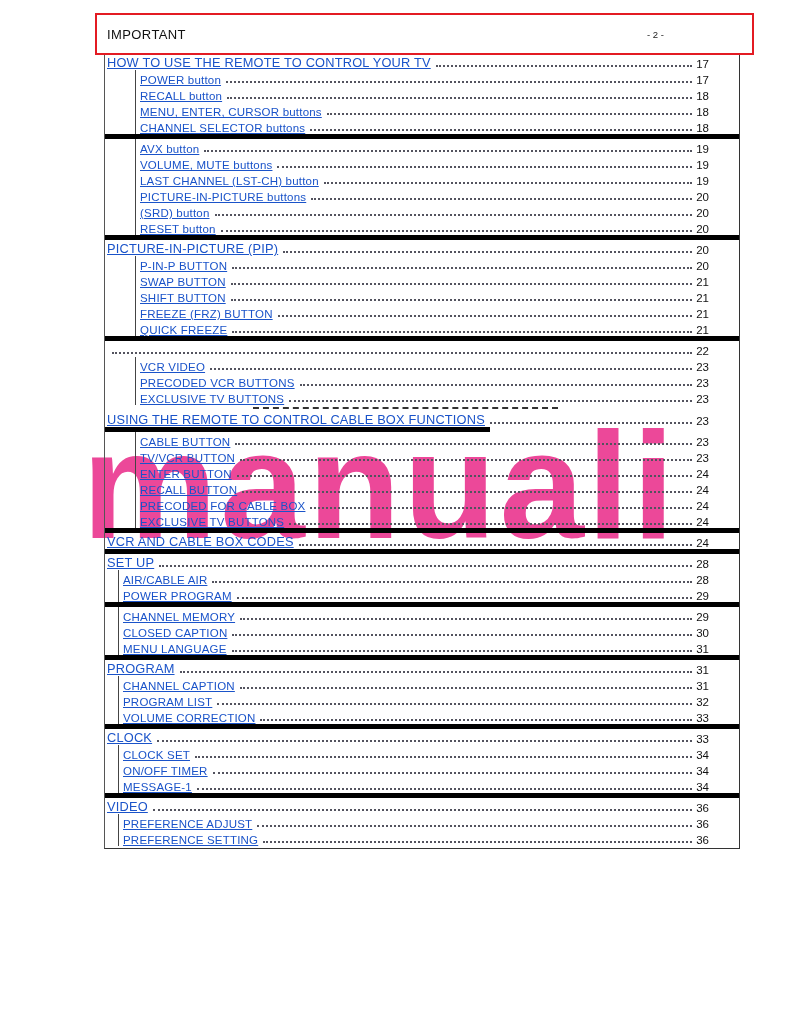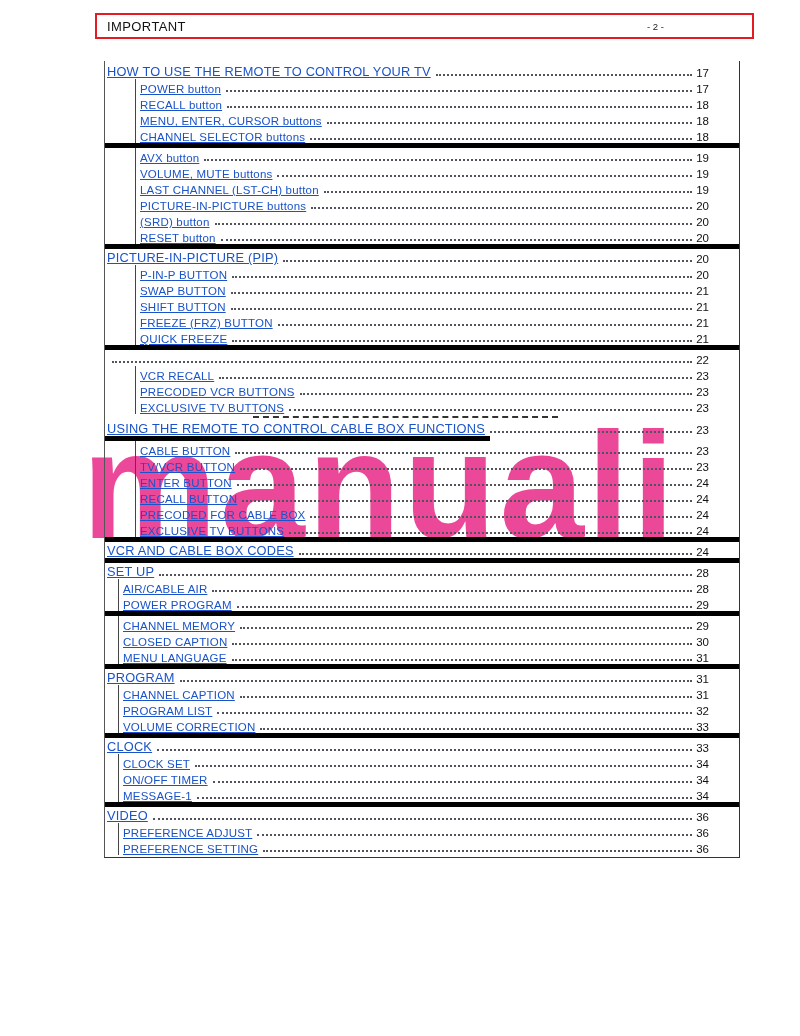--- a/index.html
+++ b/index.html
@@ -5,27 +5,27 @@
   * { margin:0; padding:0; box-sizing:border-box; }
   html,body { width:800px; height:1036px; background:#ffffff;
     font-family:"Liberation Sans", sans-serif; }
   .page { position:relative; width:800px; height:1036px; background:#fff; overflow:hidden; }
 
   
   .watermark { position:absolute; top:398px; left:82px; font-size:152px; font-weight:bold;
     color:#ec4899; letter-spacing:3px; white-space:nowrap; z-index:0; user-select:none;text-align:center; }
 
   
-  .imp-box { position:absolute; top:13px; left:95px; width:659px; height:26px;
+  .imp-box { position:absolute; top:13px; left:95px; width:659px; height:42px;
     border:2px solid #e31b23; background:#fff; display:flex; align-items:center; z-index:2; }
   .imp-label { margin-left:10px; font-size:13px; color:#111; letter-spacing:0.4px; }
   .imp-page { position:absolute; left:550px; font-size:9.5px; color:#222; }
 
   
-  .toc { position:absolute; left:104px; top:61px; width:636px; z-index:1;
+  .toc { position:absolute; left:104px; top:52px; width:636px; z-index:1;
     border-left:1px solid #555; border-right:1px solid #333; border-bottom:1px solid #333;
     padding:2px 0 2px 0; }
   .toc-row { display:flex; align-items:flex-end; height:16px; padding-left:2px; padding-right:30px; }
   .toc-link { white-space:nowrap; color:#1a53c9; text-decoration:underline;
     cursor:pointer; letter-spacing:0.2px; }
   .toc-row.lvl0 .toc-link { font-size:12.8px; }
   .group .toc-link { font-size:11.5px; }
   .group { border-left:1px solid #444; }
   .group.g1 { margin-left:30px; }
   .group.g2 { margin-left:13px; }
@@ -141,21 +141,21 @@
           <span class="pg">21</span>
         </div>
       </div>
       <div class="sep-bar"></div>
       <div class="toc-row lvl0">
         <span class="leader"></span>
         <span class="pg">22</span>
       </div>
       <div class="group g1">
         <div class="toc-row lvl1">
-          <span class="toc-link">VCR RECALL</span>
+          <span class="toc-link">VCR VIDEO</span>
           <span class="leader"></span>
           <span class="pg">23</span>
         </div>
         <div class="toc-row lvl1">
           <span class="toc-link">PRECODED VCR BUTTONS</span>
           <span class="leader"></span>
           <span class="pg">23</span>
         </div>
         <div class="toc-row lvl1">
           <span class="toc-link">EXCLUSIVE TV BUTTONS</span>

